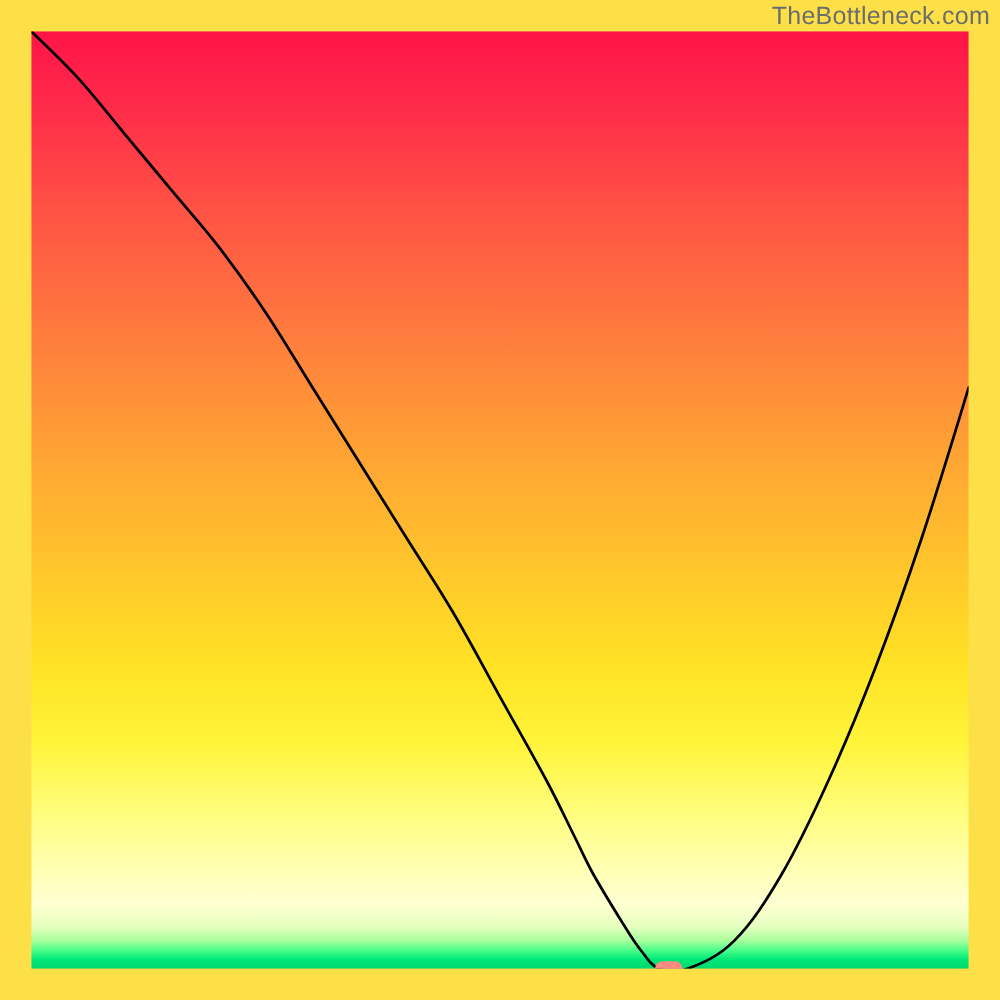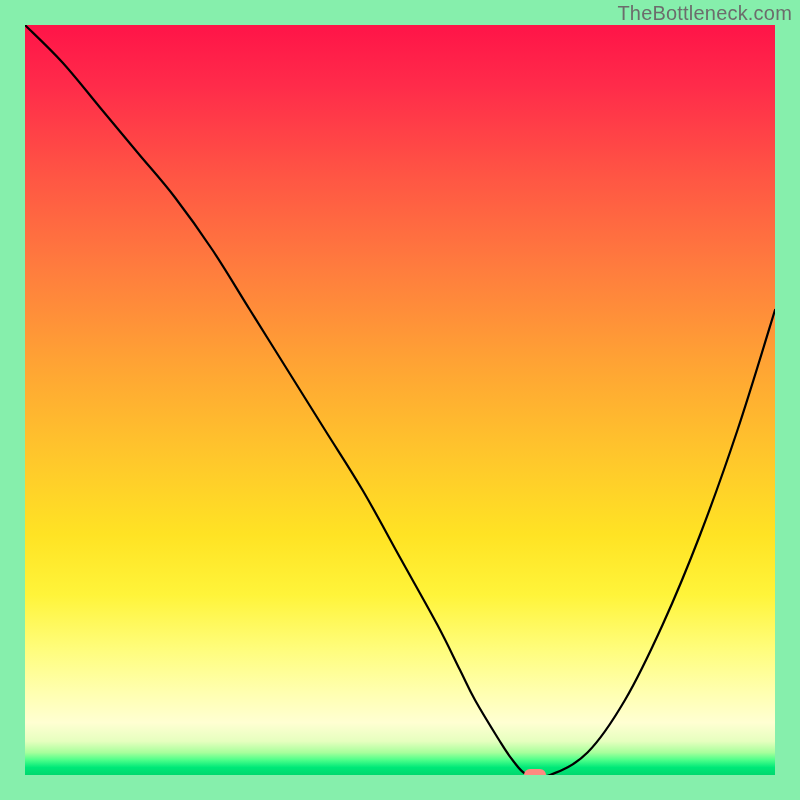--- a/index.html
+++ b/index.html
@@ -7,21 +7,21 @@
     padding: 0;
     width: 800px;
     height: 800px;
     background: #000;
     font-family: Arial, Helvetica, sans-serif;
   }
   .frame {
     position: relative;
     width: 800px;
     height: 800px;
-    background: #86efac;
+    background: #fde047;
   }
   .watermark {
     position: absolute;
     top: 2px;
     right: 8px;
     color: #6c6c6c;
     font-size: 20px;
     font-weight: 500;
     letter-spacing: 0.2px;
     z-index: 10;

